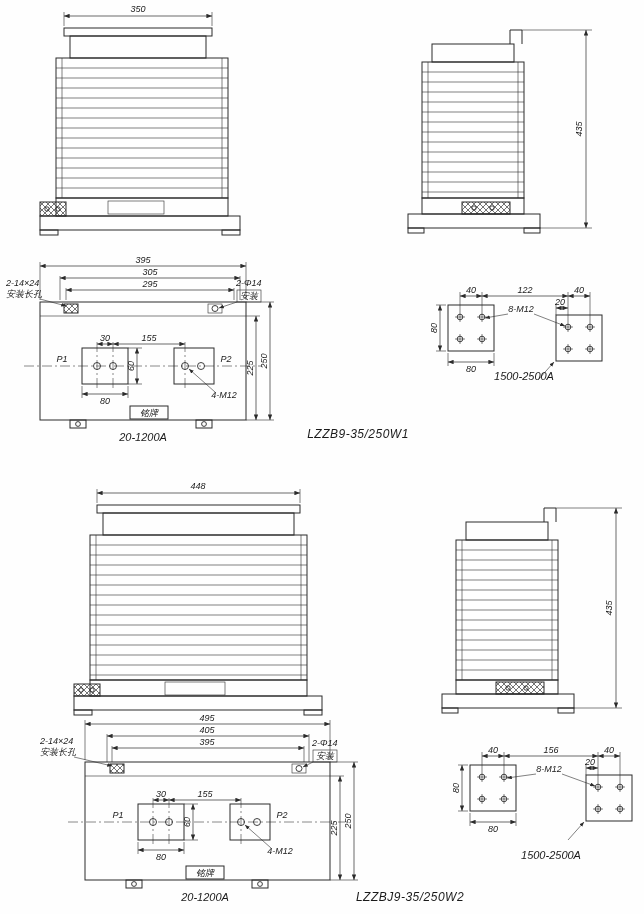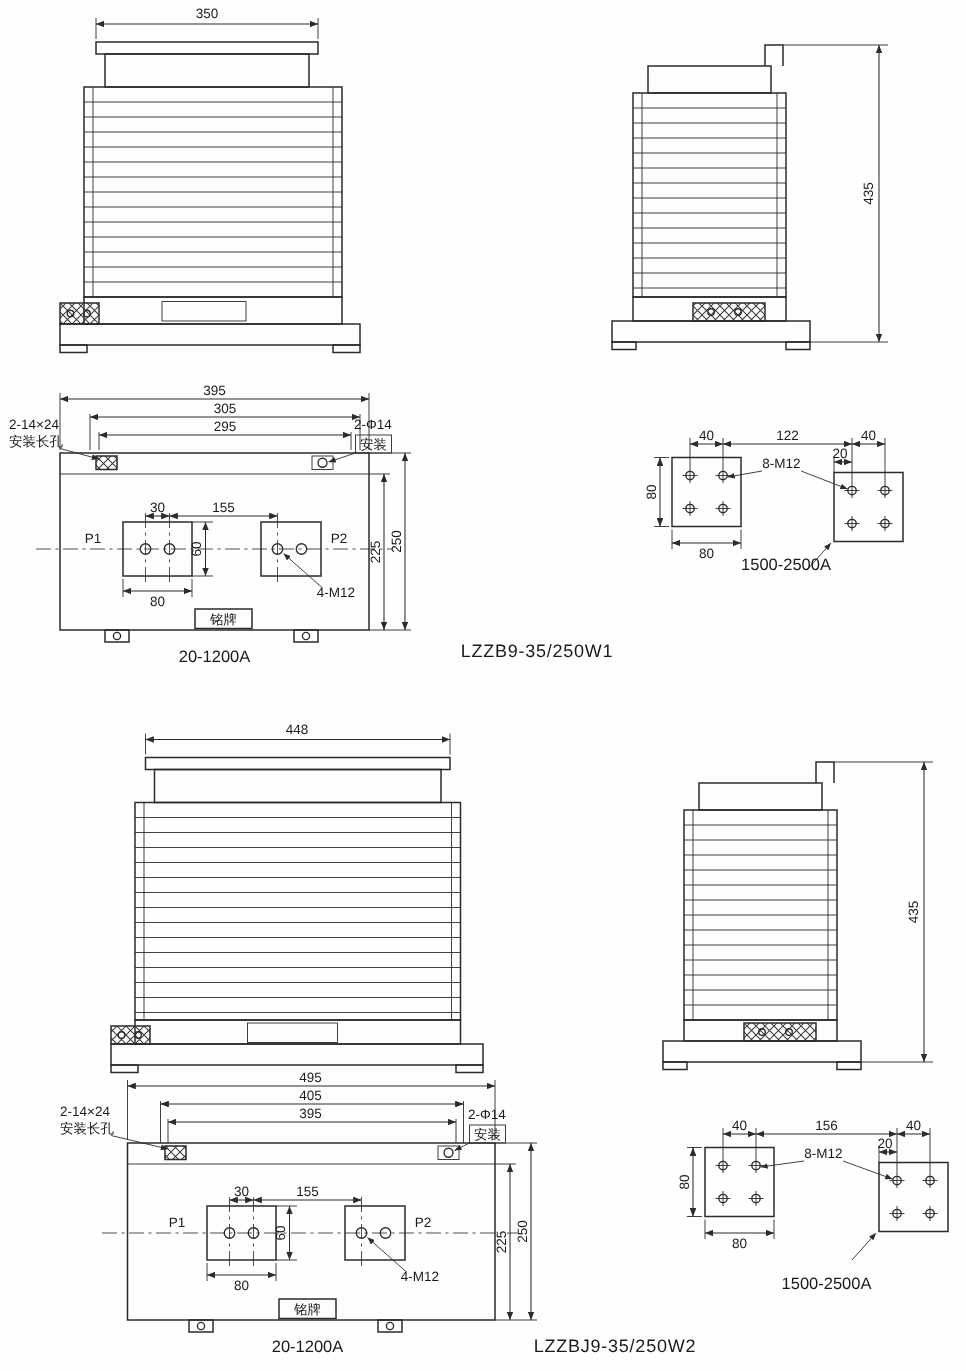--- a/index.html
+++ b/index.html
@@ -1,16 +1,16 @@
 <!DOCTYPE html>
 <html><head>
 <meta charset="utf-8">
 <style>
   html,body{margin:0;padding:0;background:#ffffff;}
-  .sheet{width:644px;height:914px;background:#fefefe;position:relative;margin:0 auto;overflow:hidden;}
+  .sheet{width:644px;height:914px;background:#fefefe;position:relative;margin:0 auto;overflow:hidden;font-style:italic;}
   svg{display:block;}
   .ln{stroke:#2b2b2b;stroke-width:1;fill:none;}
   .thin{stroke:#2b2b2b;stroke-width:.6;fill:none;}
   .dim{stroke:#2b2b2b;stroke-width:.7;fill:none;}
   .cl{stroke:#2b2b2b;stroke-width:.55;fill:none;stroke-dasharray:10 3 2 3;}
   .hole{fill:none;stroke:#2b2b2b;stroke-width:.9;}
   .hatchbox{fill:url(#hatch);stroke:#2b2b2b;stroke-width:1;}
   text{font-family:"Liberation Sans","DejaVu Sans",sans-serif;fill:#1a1a1a;}
   .t9{font-size:9px;}
   .t11{font-size:11px;}

